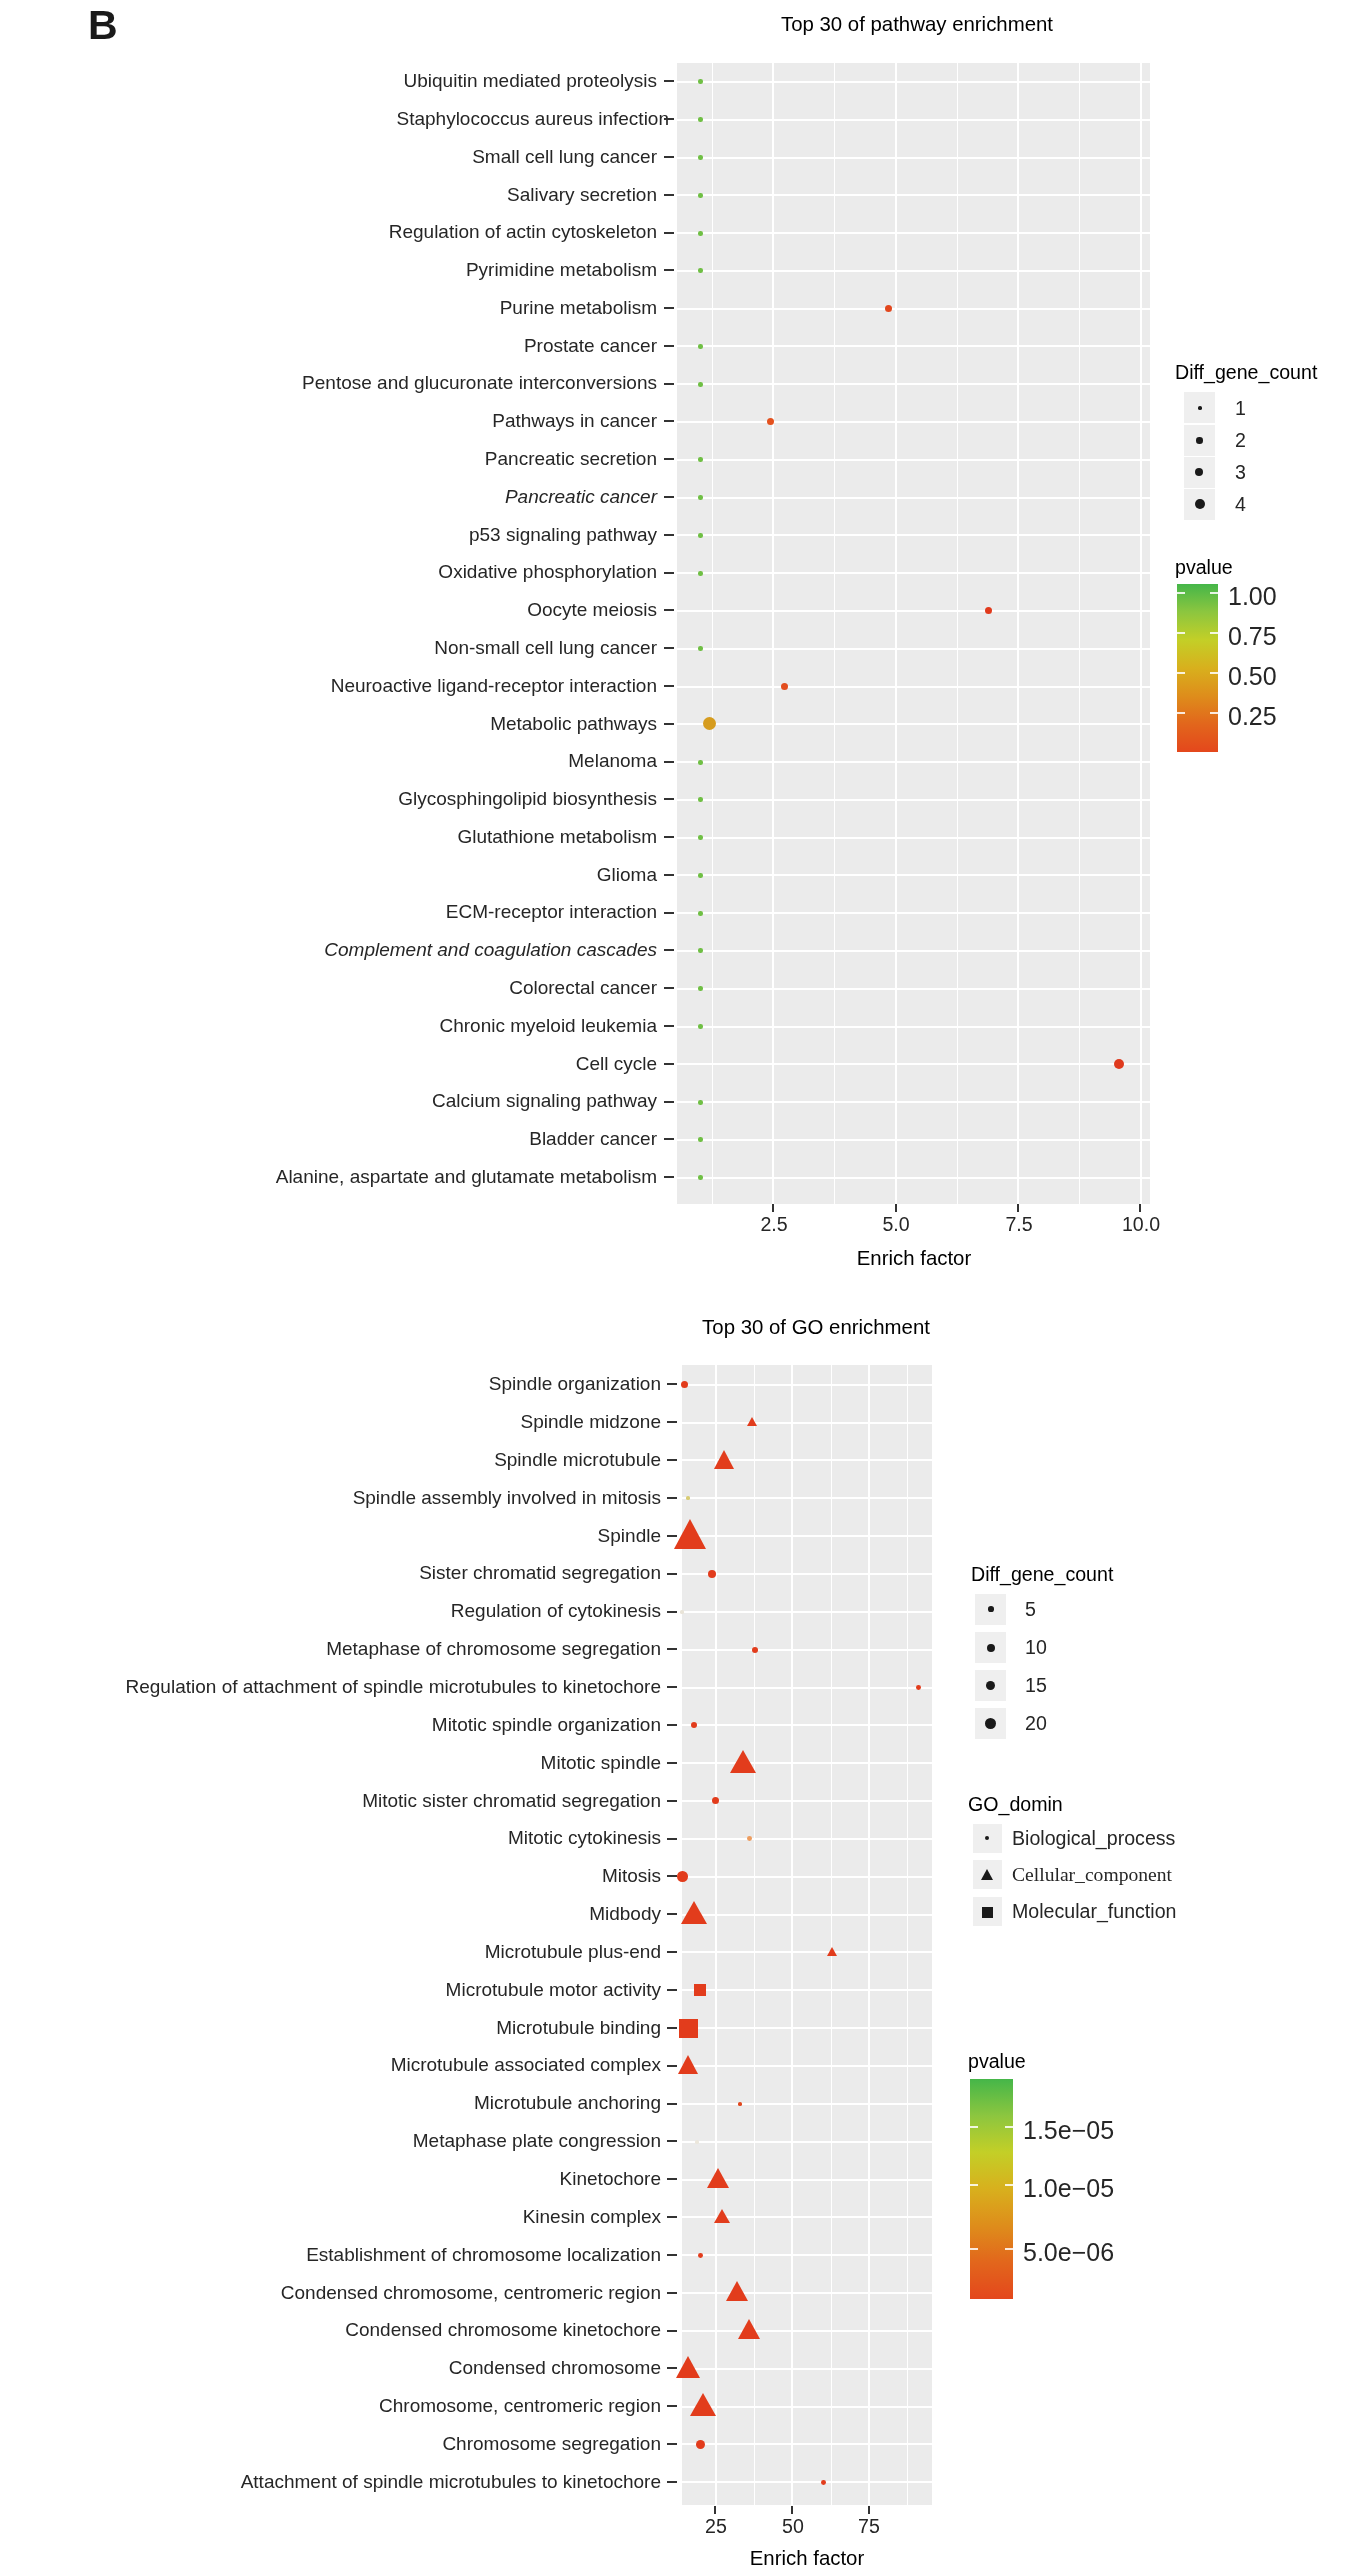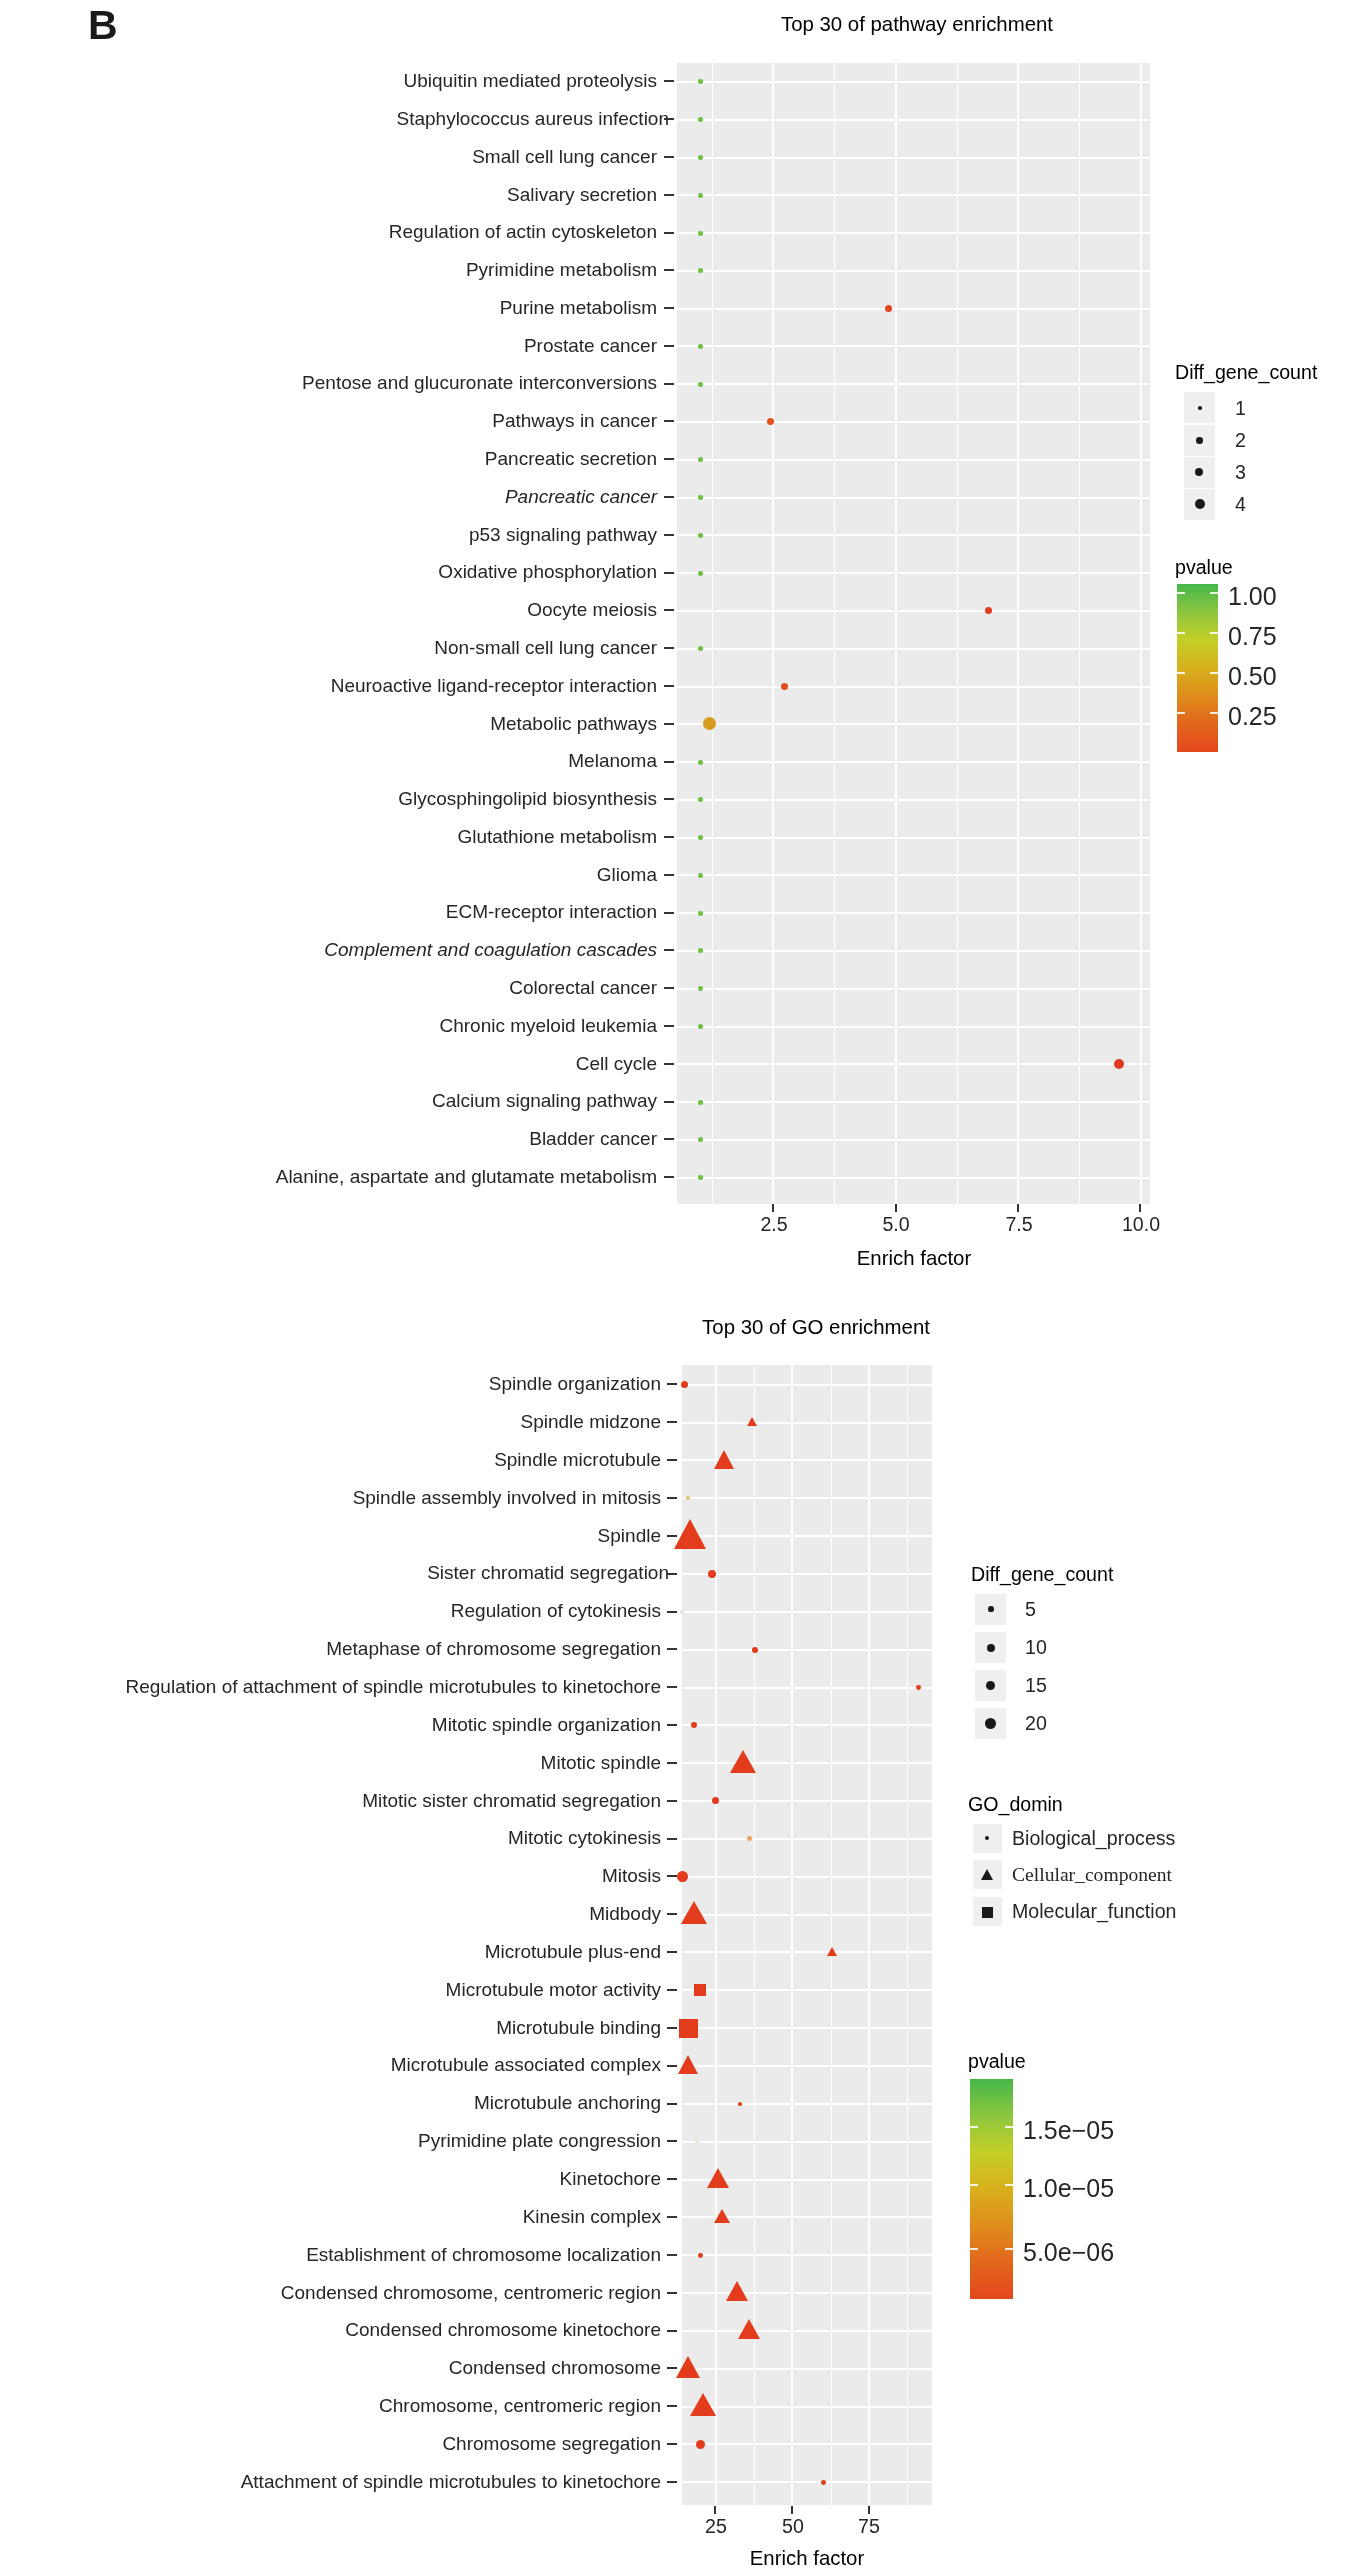--- a/index.html
+++ b/index.html
@@ -247,21 +247,21 @@
       <div class="marker-triangle" style="border-left: 5.2px solid transparent; border-right: 5.2px solid transparent; border-bottom: 9.4px solid rgb(226, 60, 28); left: 747px; top: 1417px;"></div>
       <div class="ylab" style="left: 0px; top: 1449px; width: 661px; height: 23px;">Spindle microtubule</div>
       <div class="ytick" style="left: 667px; top: 1459px;"></div>
       <div class="marker-triangle" style="border-left: 10.4px solid transparent; border-right: 10.4px solid transparent; border-bottom: 19px solid rgb(226, 60, 28); left: 714px; top: 1450px;"></div>
       <div class="ylab" style="left: 0px; top: 1487px; width: 661px; height: 23px;">Spindle assembly involved in mitosis</div>
       <div class="ytick" style="left: 667px; top: 1497px;"></div>
       <div class="marker-circle" style="background: rgb(216, 204, 116); left: 686px; top: 1496px; width: 3.7px; height: 3.7px;"></div>
       <div class="ylab" style="left: 0px; top: 1525px; width: 661px; height: 23px;">Spindle</div>
       <div class="ytick" style="left: 667px; top: 1535px;"></div>
       <div class="marker-triangle" style="border-left: 16.6px solid transparent; border-right: 16.6px solid transparent; border-bottom: 30px solid rgb(226, 60, 28); left: 674px; top: 1519px;"></div>
-      <div class="ylab" style="left: 8px; top: 1562px; width: 661px; height: 23px; text-align: right;">Sister chromatid segregation</div>
+      <div class="ylab" style="left: 0px; top: 1562px; width: 661px; height: 23px; text-align: right;">Sister chromatid segregation</div>
       <div class="ytick" style="left: 667px; top: 1573px;"></div>
       <div class="marker-circle" style="background: rgb(226, 60, 28); left: 708px; top: 1570px; width: 8.2px; height: 8.2px;"></div>
       <div class="ylab" style="left: 0px; top: 1600px; width: 661px; height: 23px;">Regulation of cytokinesis</div>
       <div class="ytick" style="left: 667px; top: 1611px;"></div>
       <div class="marker-circle" style="background: rgb(233, 228, 216); left: 680px; top: 1610px; width: 3.7px; height: 3.7px;"></div>
       <div class="ylab" style="left: 0px; top: 1638px; width: 661px; height: 23px;">Metaphase of chromosome segregation</div>
       <div class="ytick" style="left: 667px; top: 1648px;"></div>
       <div class="marker-circle" style="background: rgb(226, 60, 28); left: 752px; top: 1647px; width: 6.1px; height: 6.1px;"></div>
       <div class="ylab" style="left: 0px; top: 1676px; width: 661px; height: 23px;">Regulation of attachment of spindle microtubules to kinetochore</div>
       <div class="ytick" style="left: 667px; top: 1686px;"></div>
@@ -292,21 +292,21 @@
       <div class="marker-square" style="background: rgb(226, 60, 28); left: 694px; top: 1984px; width: 11.7px; height: 11.7px;"></div>
       <div class="ylab" style="left: 0px; top: 2017px; width: 661px; height: 23px;">Microtubule binding</div>
       <div class="ytick" style="left: 667px; top: 2027px;"></div>
       <div class="marker-square" style="background: rgb(226, 60, 28); left: 679px; top: 2019px; width: 19px; height: 19px;"></div>
       <div class="ylab" style="left: 0px; top: 2054px; width: 661px; height: 23px;">Microtubule associated complex</div>
       <div class="ytick" style="left: 667px; top: 2065px;"></div>
       <div class="marker-triangle" style="border-left: 10.4px solid transparent; border-right: 10.4px solid transparent; border-bottom: 19px solid rgb(226, 60, 28); left: 678px; top: 2055px;"></div>
       <div class="ylab" style="left: 0px; top: 2092px; width: 661px; height: 23px;">Microtubule anchoring</div>
       <div class="ytick" style="left: 667px; top: 2103px;"></div>
       <div class="marker-circle" style="background: rgb(224, 72, 30); left: 738px; top: 2102px; width: 3.7px; height: 3.7px;"></div>
-      <div class="ylab" style="left: 0px; top: 2130px; width: 661px; height: 23px;">Pyrimidine plate congression</div>
+      <div class="ylab" style="left: 0px; top: 2130px; width: 661px; height: 23px;">Metaphase plate congression</div>
       <div class="ytick" style="left: 667px; top: 2140px;"></div>
       <div class="marker-circle" style="background: rgb(236, 231, 220); left: 695px; top: 2140px; width: 3.7px; height: 3.7px;"></div>
       <div class="ylab" style="left: 0px; top: 2168px; width: 661px; height: 23px;">Kinetochore</div>
       <div class="ytick" style="left: 667px; top: 2178px;"></div>
       <div class="marker-triangle" style="border-left: 11.4px solid transparent; border-right: 11.4px solid transparent; border-bottom: 20.6px solid rgb(226, 60, 28); left: 707px; top: 2168px;"></div>
       <div class="ylab" style="left: 0px; top: 2206px; width: 661px; height: 23px;">Kinesin complex</div>
       <div class="ytick" style="left: 667px; top: 2216px;"></div>
       <div class="marker-triangle" style="border-left: 8px solid transparent; border-right: 8px solid transparent; border-bottom: 14.4px solid rgb(226, 60, 28); left: 714px; top: 2209px;"></div>
       <div class="ylab" style="left: 0px; top: 2244px; width: 661px; height: 23px;">Establishment of chromosome localization</div>
       <div class="ytick" style="left: 667px; top: 2254px;"></div>

